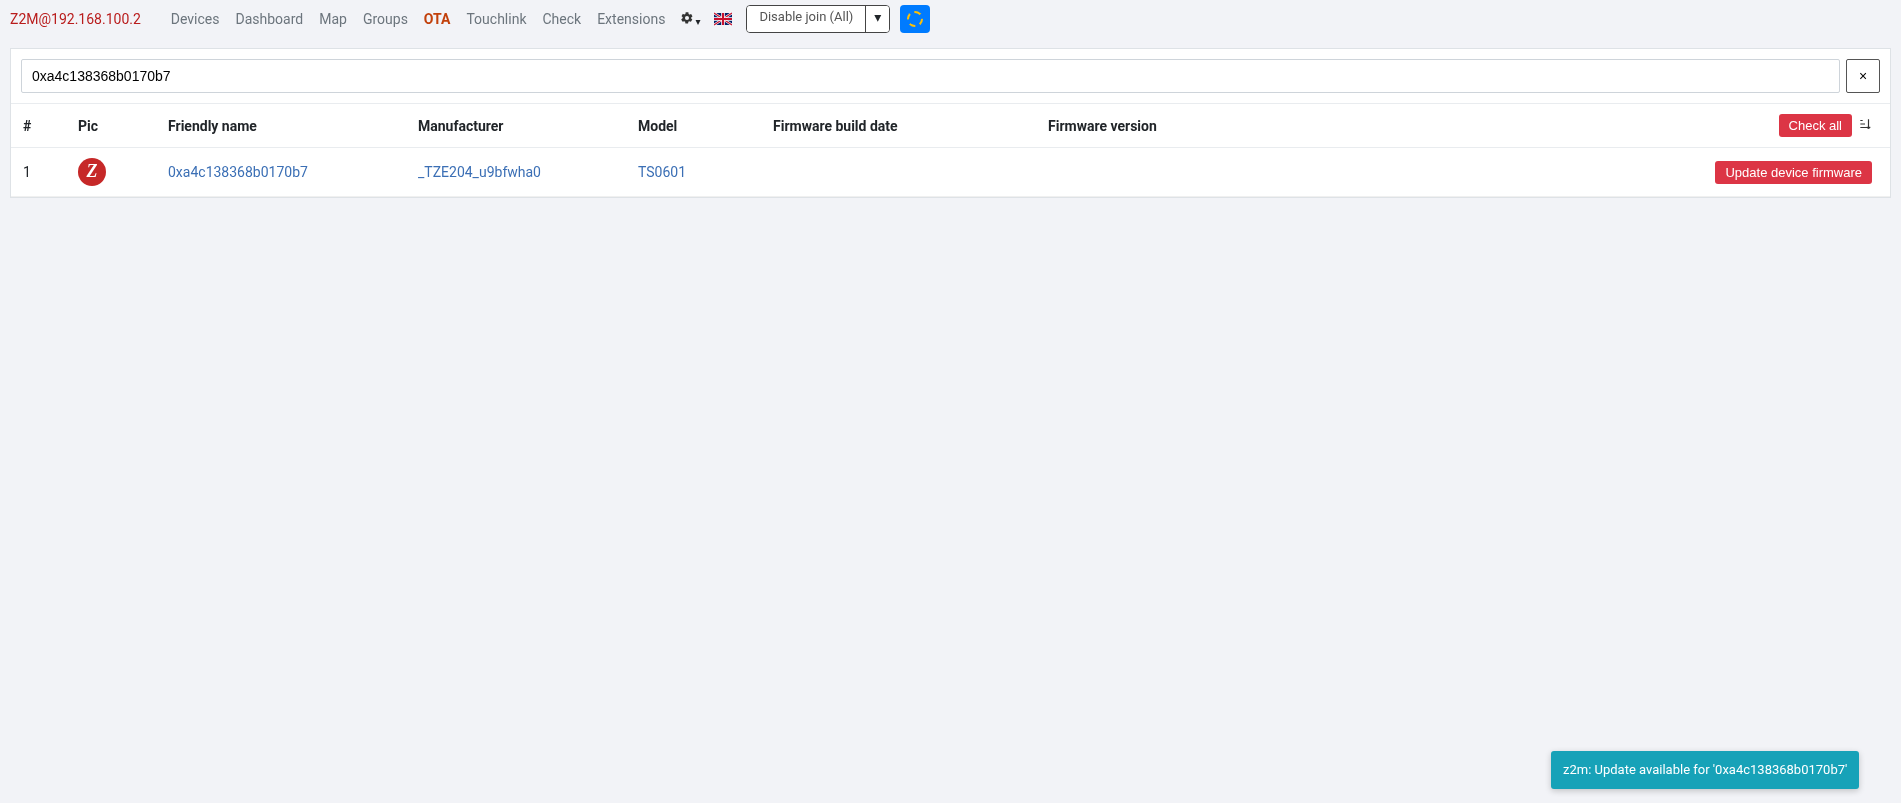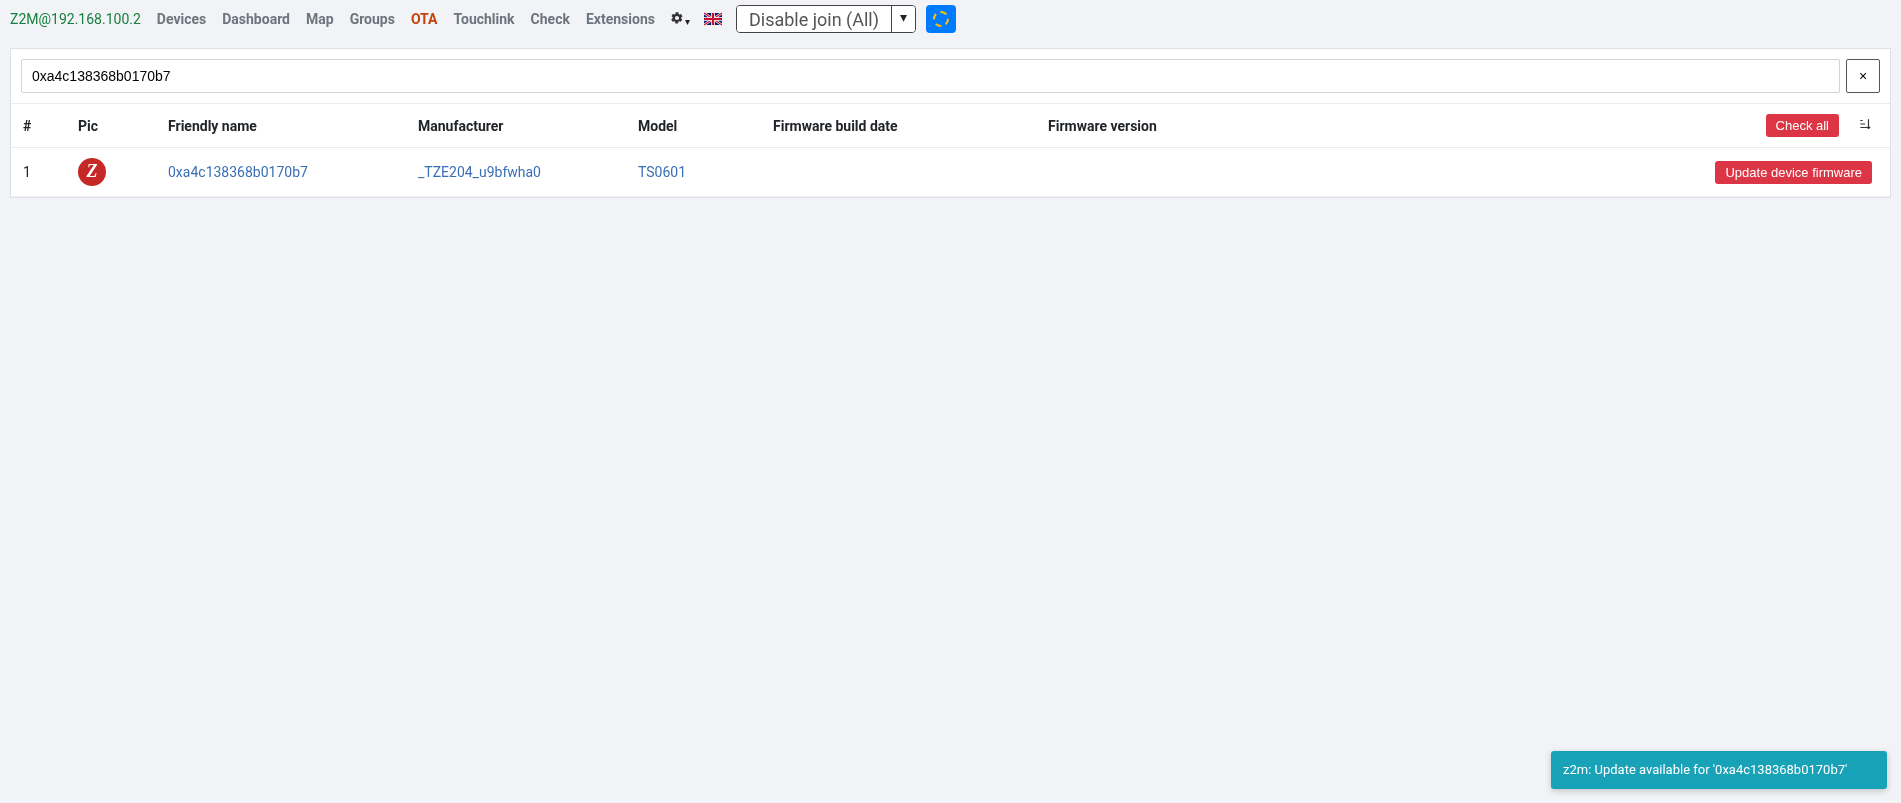--- a/index.html
+++ b/index.html
@@ -11,30 +11,29 @@
     width: 1901px;
   }
   .navbar {
     display: flex;
     align-items: center;
     padding: 4px 10px;
     background: #f2f3f7;
     height: 38px;
   }
   .navbar .brand {
-    color: #15803d;
-    font-size: 14px;
-    margin-right: 8px;
+    color: #b91c1c;
+    font-size: 14px;
+    margin-right: 22px;
   }
   .navbar .nav-link {
     color: #6c757d;
     font-size: 14px;
     padding: 0 8px;
     cursor: pointer;
-    font-weight: bold;
   }
   .navbar .nav-link.active {
     color: #c2410c;
     font-weight: 700;
   }
   .settings-icon { margin: 0 6px; cursor: pointer; }
   .flag-icon {
     display: inline-block;
     width: 18px; height: 14px;
     margin: 0 8px;
@@ -44,21 +43,21 @@
   .disable-join {
     display: flex;
     border: 1px solid #444;
     border-radius: 4px;
     overflow: hidden;
     margin: 0 6px;
     height: 28px;
   }
   .disable-join .main {
     padding: 3px 12px;
-    font-size: 18px;
+    font-size: 13px;
     color: #555;
     background: #fff;
     cursor: pointer;
   }
   .disable-join .caret {
     border-left: 1px solid #444;
     padding: 3px 8px;
     background: #fff;
     cursor: pointer;
   }
@@ -124,41 +123,41 @@
   .link { color: #3b6fb5; cursor: pointer; }
   .btn-danger {
     background: #dc3545;
     color: #fff;
     border: none;
     padding: 4px 10px;
     font-size: 13px;
     border-radius: 3px;
     cursor: pointer;
   }
-  .check-all-row { display: flex; align-items: center; justify-content: flex-end; gap: 19px; }
+  .check-all-row { display: flex; align-items: center; justify-content: flex-end; gap: 6px; }
   .sort-icon { font-size: 14px; cursor: pointer; color: #333; }
   .device-icon {
     width: 28px; height: 28px;
     border-radius: 50%;
     background: #c62828;
     display: flex; align-items: center; justify-content: center;
     position: relative;
   }
   .device-icon .inner {
     color: #fff; font-weight: bold; font-style: italic;
     font-family: Georgia, serif;
     font-size: 18px;
     transform: translateY(-1px);
   }
   .toasts {
     position: fixed;
     right: 14px;
     bottom: 14px;
     display: flex;
-    flex-direction: column;
+    flex-direction: row;
     gap: 10px;
     width: 336px;
   }
   .toast {
     background: #17a2b8;
     color: #fff;
     padding: 10px 12px;
     border-radius: 3px;
     font-size: 13px;
     line-height: 1.4;

